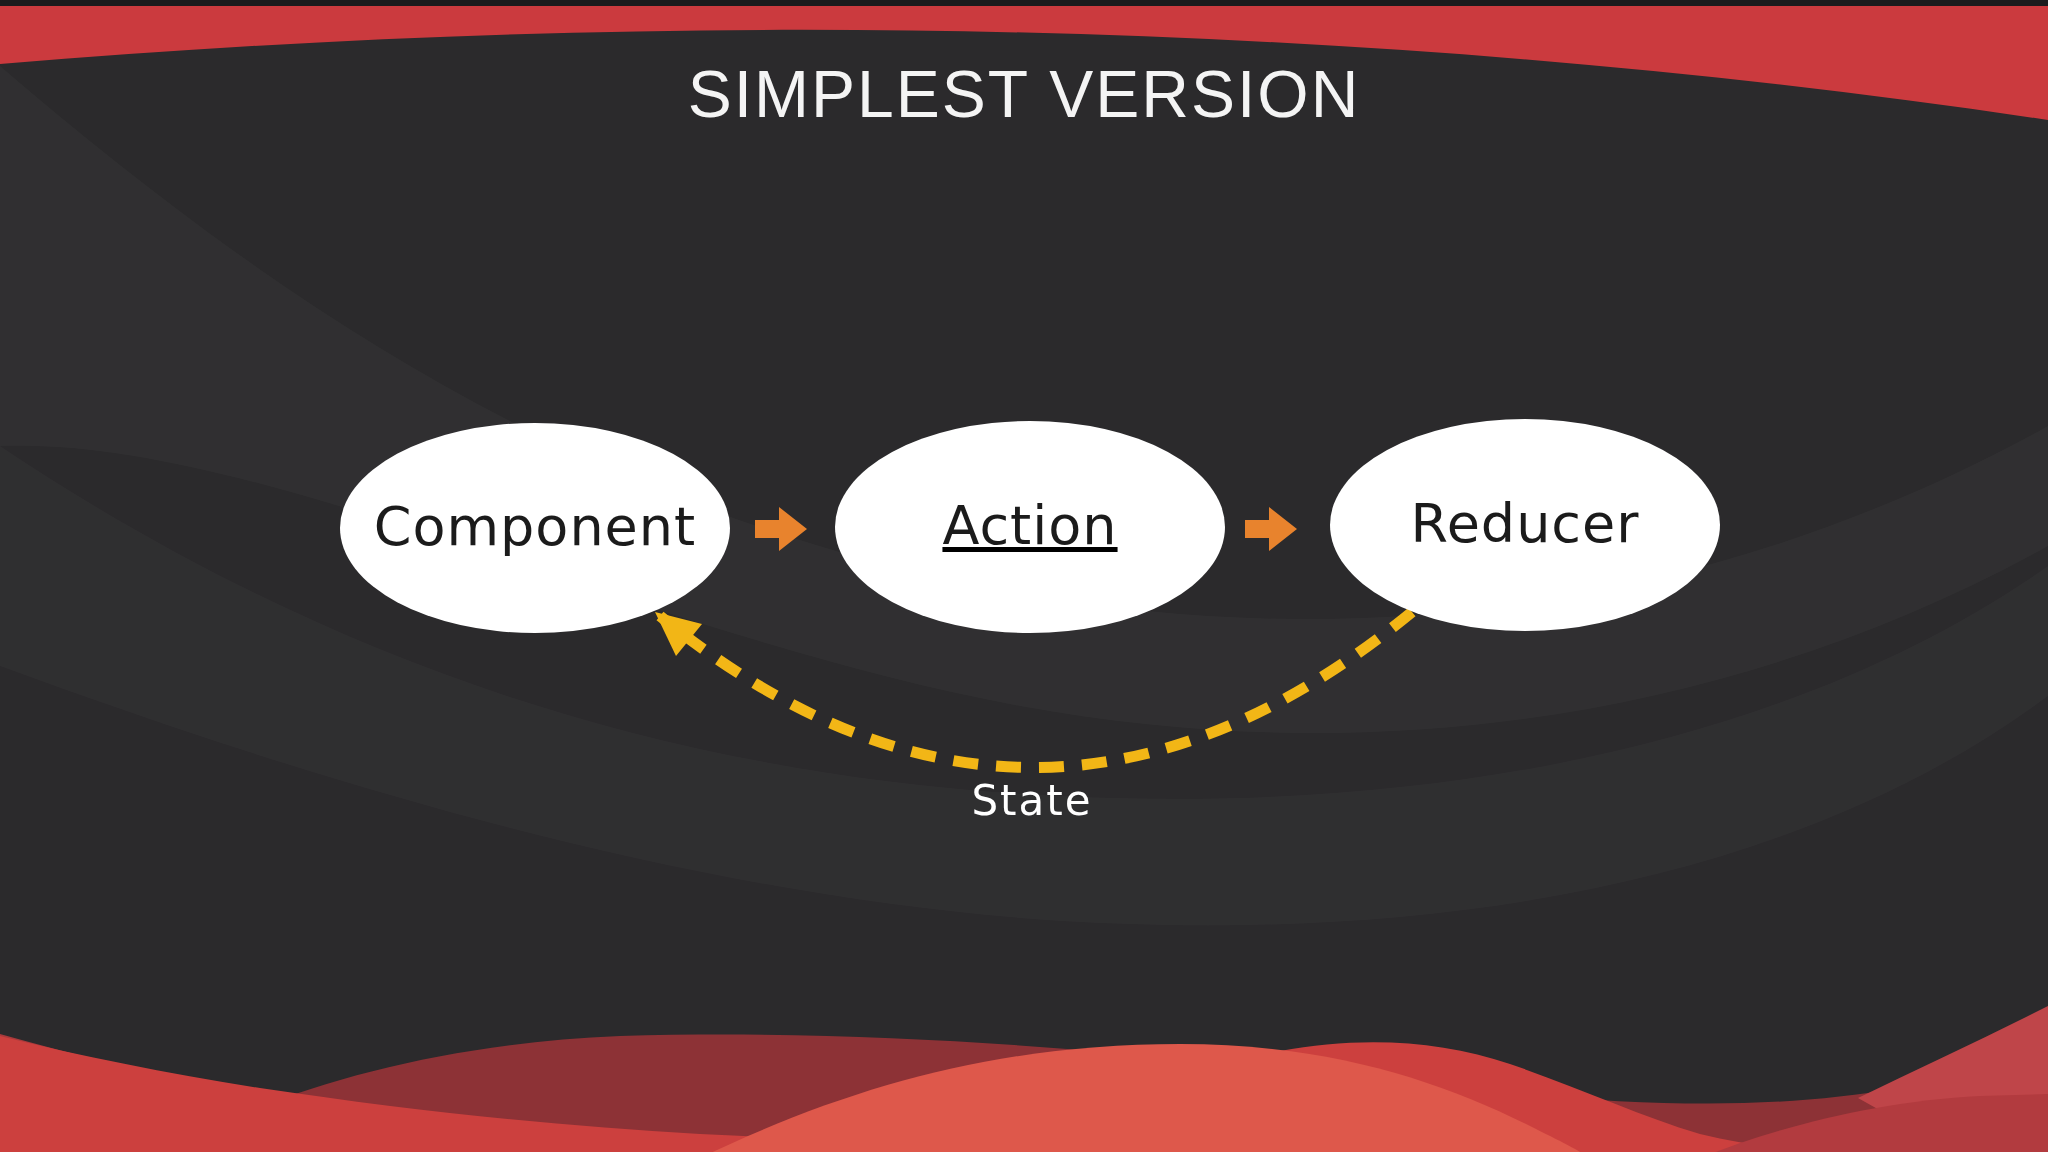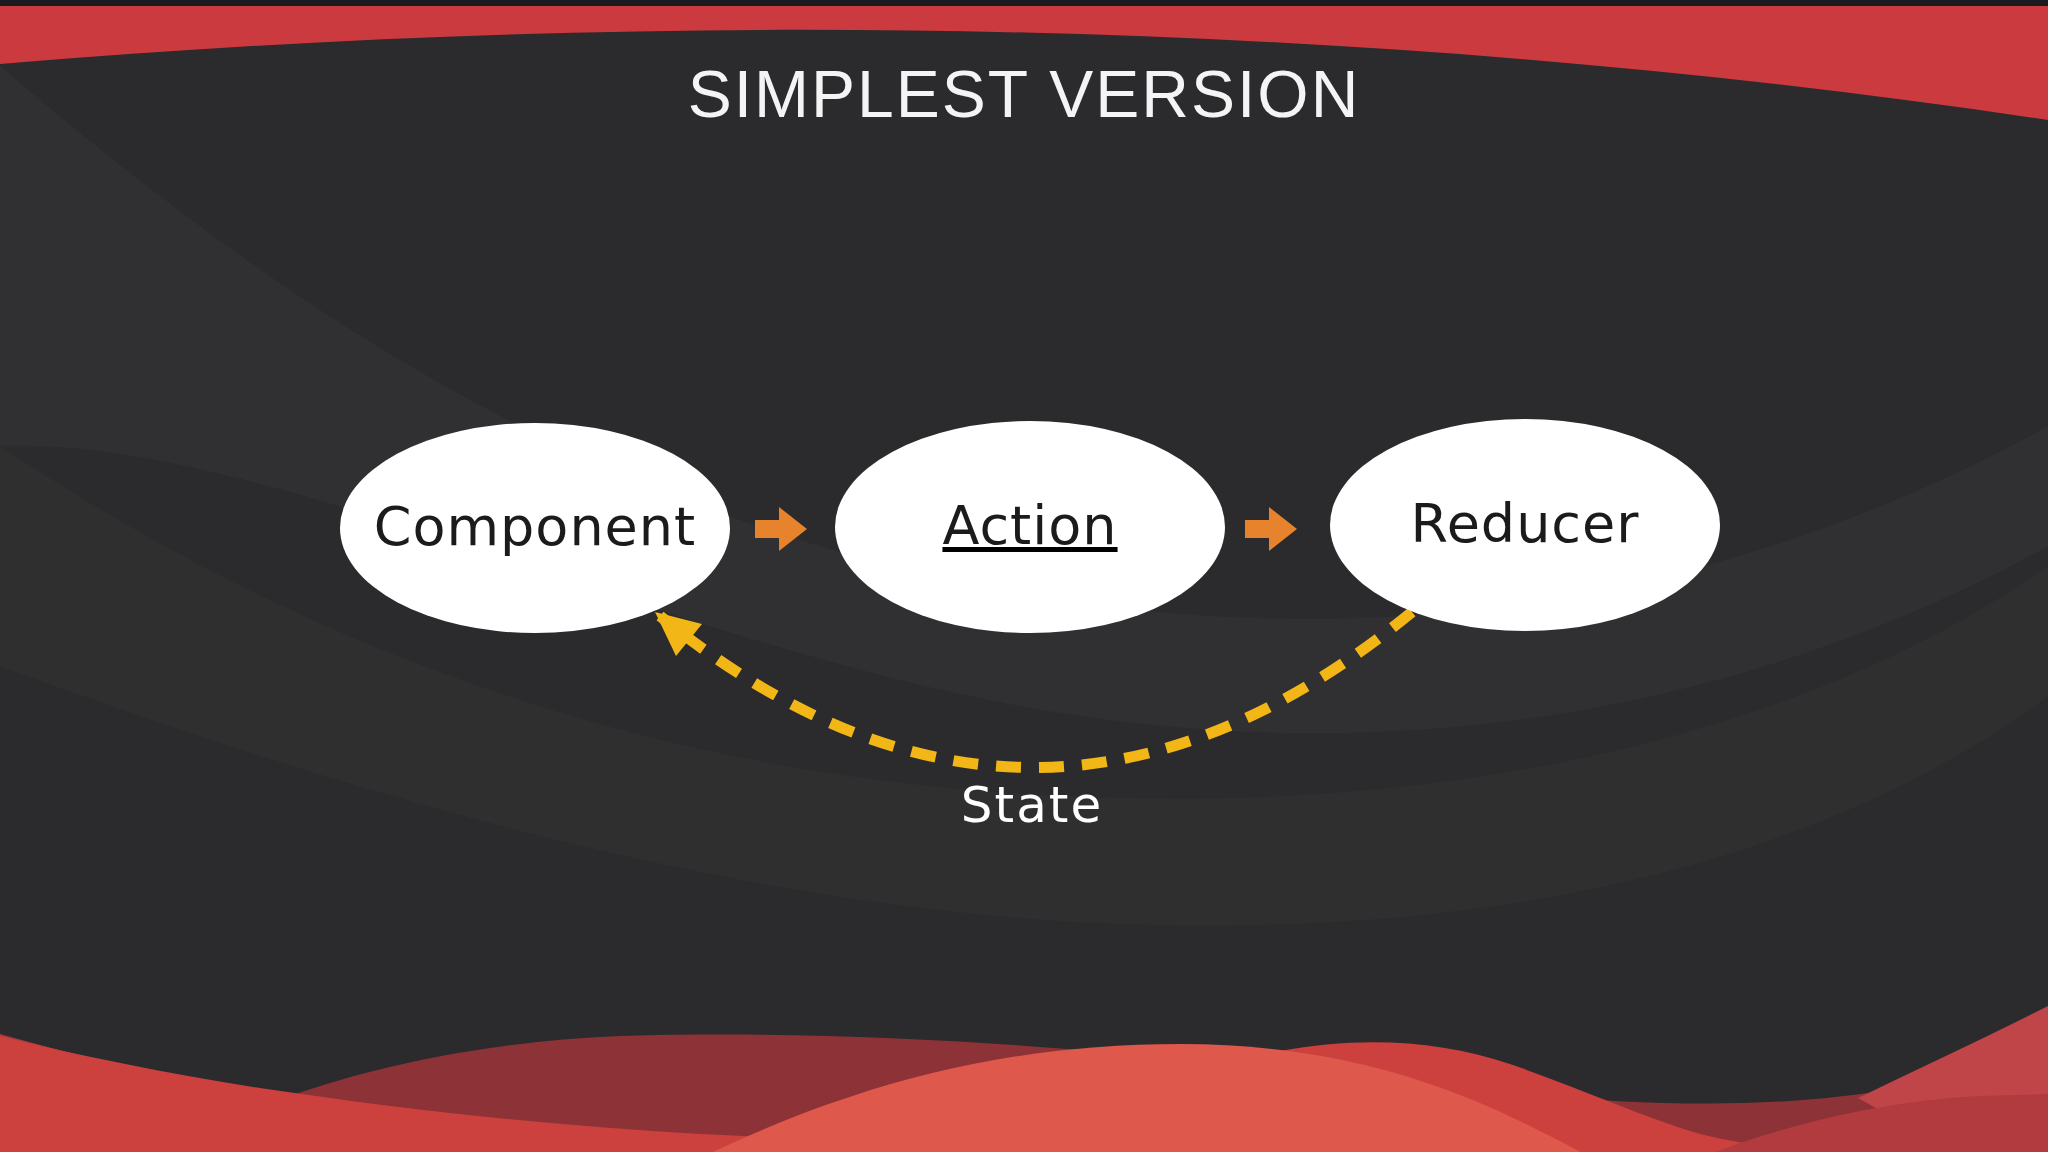--- a/index.html
+++ b/index.html
@@ -30,21 +30,21 @@
     font-size:54px;color:#1b1b1b;letter-spacing:1px;
     transform:translateY(-2px);
   }
   .node-component{left:340px;top:417px;width:390px;height:210px;justify-content:center;}
   .node-action{left:835px;top:415px;width:390px;height:212px;text-decoration:underline;}
   .node-reducer{left:1330px;top:413px;width:390px;height:212px;}
   .state-label{
     position:absolute;left:882px;top:770px;width:300px;
     text-align:center;
     font-family:"DejaVu Sans", sans-serif;
-    font-size:50px;color:#ffffff;letter-spacing:2px;
+    font-size:42px;color:#ffffff;letter-spacing:2px;
   }
 </style>
 </head>
 <body>
 
 <div class="stage">
 
   <svg class="bg-svg" width="2048" height="1152" viewBox="0 0 2048 1152">
 
     <path d="M0,60 C280,300 580,500 980,580 C1380,660 1740,590 2048,420 L2048,540 C1760,700 1400,770 1020,700 C640,630 260,430 0,440 Z" fill="#ffffff" opacity="0.028"></path>

